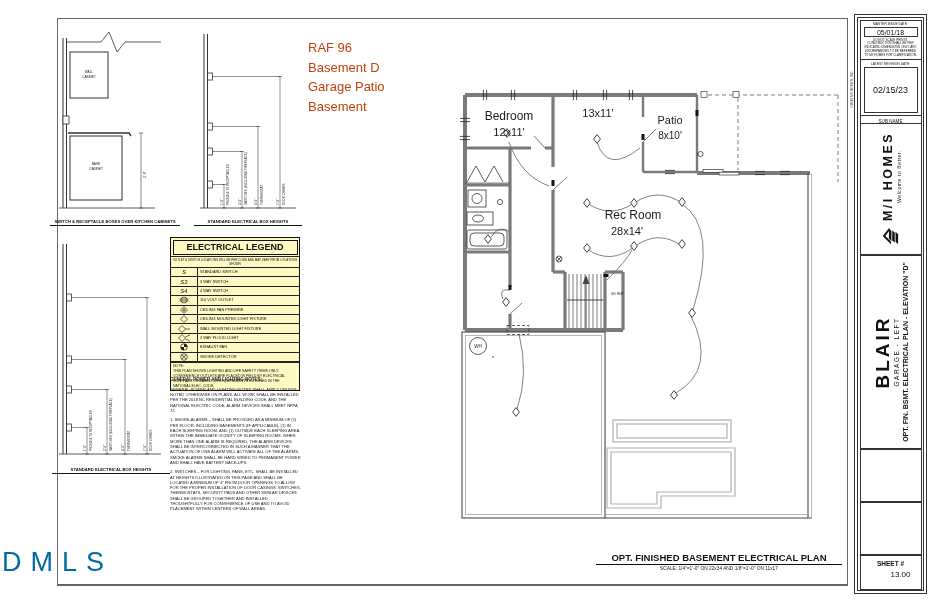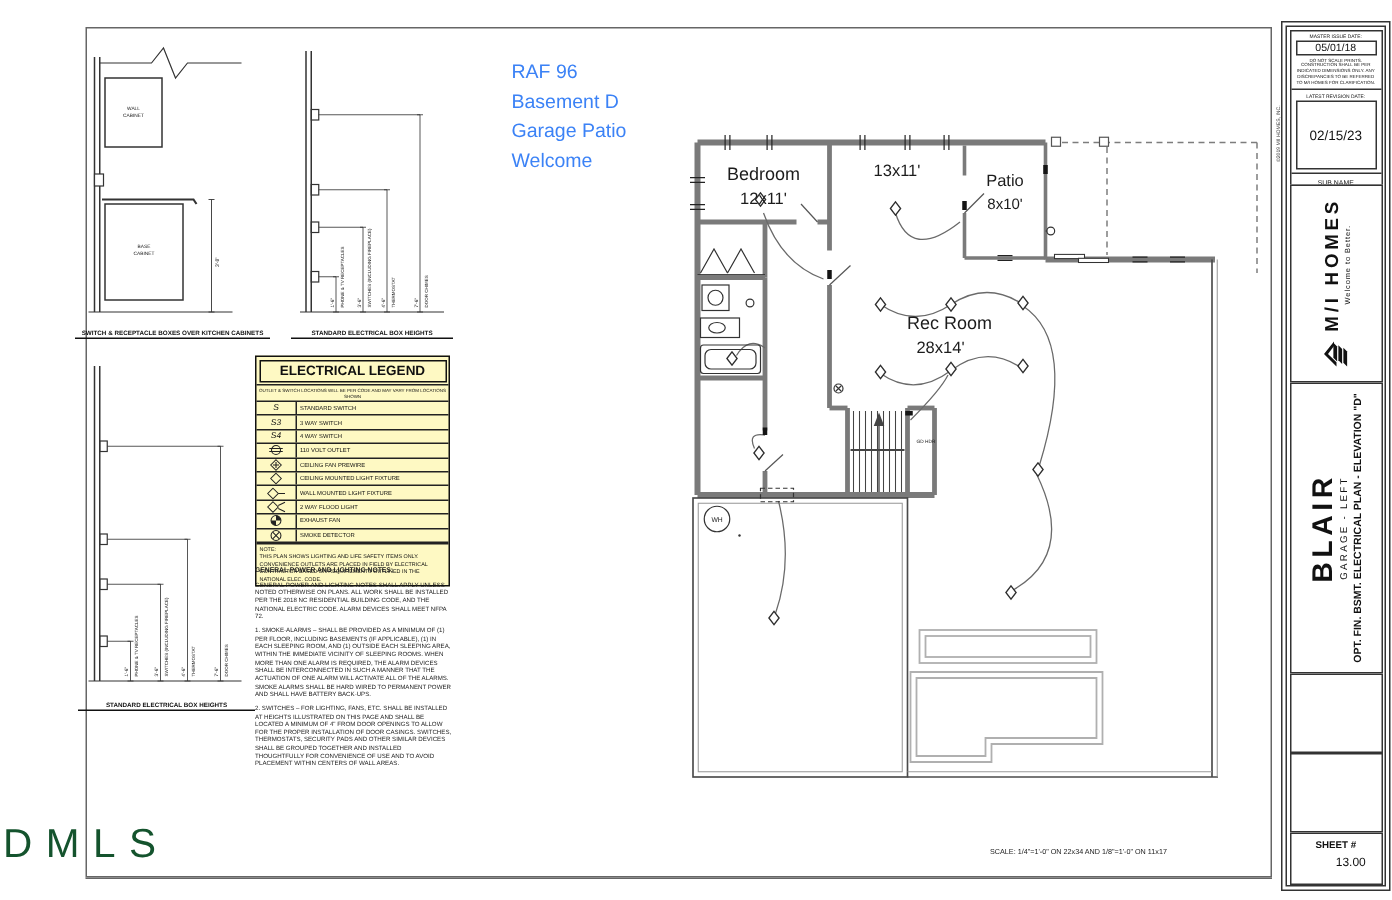--- a/index.html
+++ b/index.html
@@ -3,23 +3,23 @@
 <meta charset="utf-8">
 <style>
   html,body{margin:0;padding:0;background:#fff;}
   #sheet{position:relative;width:928px;height:600px;background:#fff;overflow:hidden;
          font-family:"Liberation Sans",sans-serif;color:#111;}
   .abs{position:absolute;}
   
   .frame{left:57px;top:18px;width:789px;height:565px;border:1px solid #666;}
   .frame2{left:57px;top:585px;width:791px;height:0;border-top:1px solid #666;}
   
-  .watermark{left:2px;top:547px;font-size:27px;color:#14532d;letter-spacing:9px;text-align:center;}
-  
-  .annotation{left:308px;top:38px;font-size:13px;line-height:1.5;color:#3b82f6;margin-left:33px;}
+  .watermark{left:2px;top:547px;font-size:27px;color:#0369a1;letter-spacing:9px;text-align:center;}
+  
+  .annotation{left:308px;top:38px;font-size:13px;line-height:1.5;color:#c2410c;}
   
   .diag-cap{font-size:4.2px;font-weight:bold;text-align:center;border-bottom:0.8px solid #111;
             padding-bottom:1px;letter-spacing:0;color:#111;}
   
   .legend{left:170px;top:237px;width:128px;border:1.2px solid #111;background:#fef9c3;}
   .legend-title{border:0.8px solid #111;margin:1.5px;text-align:center;font-size:9px;
                 font-weight:bold;padding:1px 0 2px;}
   .legend-sub{border-top:0.6px solid #222;border-bottom:0.6px solid #222;font-size:3px;
               text-align:center;padding:1px 0;}
   .lrow{display:flex;height:8.4px;border-bottom:0.6px solid #222;}
@@ -75,21 +75,21 @@
 
   <div class="abs frame"></div>
   <div class="abs frame2"></div>
 
   <div class="abs watermark">DMLS</div>
 
   <div class="abs annotation">
     <div>RAF 96</div>
     <div>Basement D</div>
     <div>Garage Patio</div>
-    <div>Welcome</div>
+    <div>Basement</div>
   </div>
 
   <svg class="abs" style="left:55px;top:30px;" width="112" height="186" viewBox="0 0 112 186">
     <g stroke="#333" stroke-width="1" fill="none">
       <path d="M8,8 V178"></path>
         <path d="M11.5,8 V178"></path>
       <path d="M11.5,12 H46 L54,2 L62,22 L70,12 H106" stroke-width="0.8"></path>
       <rect x="15" y="22" width="38" height="46"></rect>
       <rect x="8" y="86" width="6" height="8" fill="#fff" stroke-width="0.8"></rect>
       <path d="M13,103 H74 L76,106" stroke-width="1.4"></path>
@@ -424,20 +424,21 @@
     <text x="54" y="54" font-size="11" text-anchor="middle">12x11'</text>
     <text x="143" y="35" font-size="11" text-anchor="middle">13x11'</text>
     <text x="215" y="42" font-size="11" text-anchor="middle">Patio</text>
     <text x="215" y="57" font-size="10" text-anchor="middle">8x10'</text>
     <text x="178" y="137" font-size="12" text-anchor="middle">Rec Room</text>
     <text x="172" y="153" font-size="11" text-anchor="middle">28x14'</text>
     <text x="23" y="266" font-size="4.5" text-anchor="middle">WH</text>
     <text x="156" y="213" font-size="3.2">GD HDR</text>
   </svg>
 
+  <div class="abs ftitle">OPT. FINISHED BASEMENT ELECTRICAL PLAN</div>
   <div class="abs fscale">SCALE: 1/4"=1'-0" ON 22x34 AND 1/8"=1'-0" ON 11x17</div>
 
   <div class="abs tblock">
     <div class="tbinner">
 
       <div class="tbsec" style="top:1.5px;height:102px;">
         <div class="tb-lab">MASTER ISSUE DATE:</div>
         <div class="tb-date1">05/01/18</div>
         <div class="tb-disc">DO NOT SCALE PRINTS. CONSTRUCTION SHALL BE PER INDICATED DIMENSIONS ONLY. ANY DISCREPANCIES TO BE REFERRED TO M/I HOMES FOR CLARIFICATION.</div>
         <div class="tb-lab tb-lab2">LATEST REVISION DATE:</div>

